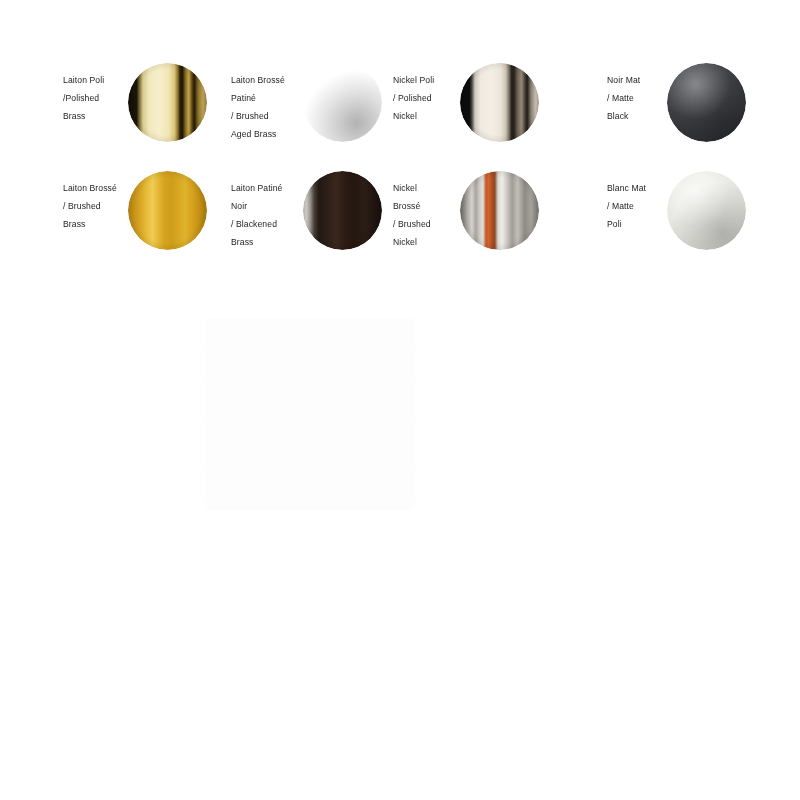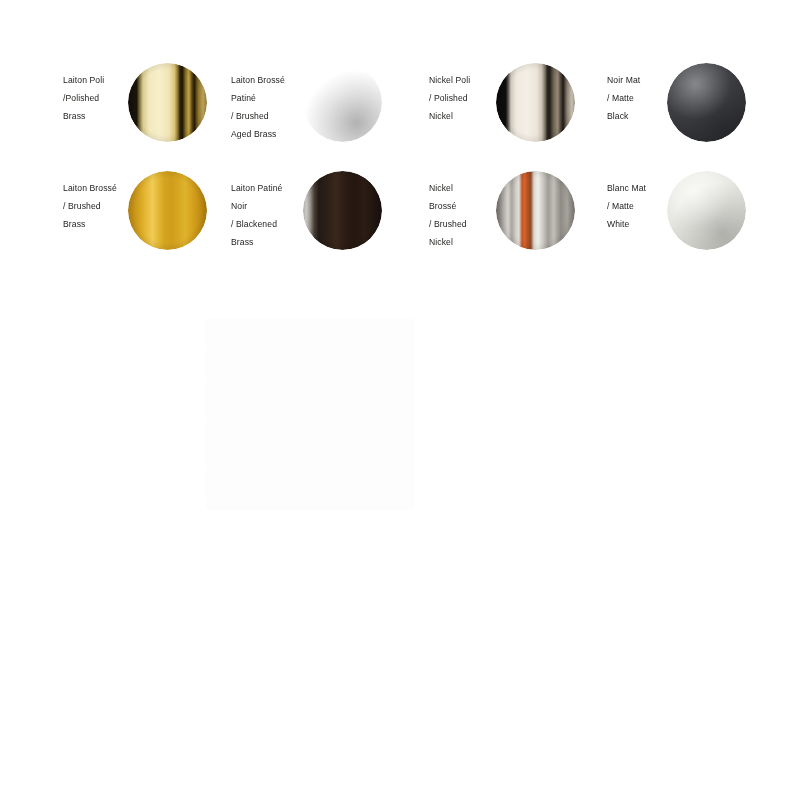--- a/index.html
+++ b/index.html
@@ -52,21 +52,21 @@
   .swatch-row.row-1 { top: 163px; }
 
   .swatch-cell {
     position: absolute;
     top: 0;
     width: 175px;
     height: 105px;
   }
   .swatch-cell.col-0 { left: 55px; }
   .swatch-cell.col-1 { left: 225px; }
-  .swatch-cell.col-2 { left: 423px; }
+  .swatch-cell.col-2 { left: 387px; }
   .swatch-cell.col-3 { left: 599px; }
 
   .swatch-label {
     position: absolute;
     left: 8px;
     top: 16px;
     width: 72px;
     font-size: 8.6px;
     line-height: 18px;
     color: #1d1d1b;
@@ -266,21 +266,21 @@
 Nickel</div>
         <div class="swatch-disc">
           <div class="disc-fill mat-brushed-nickel"></div>
           <div class="disc-shade shade-cyl"></div>
         </div>
       </div>
 
       <div class="swatch-cell col-3">
         <div class="swatch-label">Blanc Mat
 / Matte
-White</div>
+Poli</div>
         <div class="swatch-disc">
           <div class="disc-fill mat-matte-white"></div>
           <div class="disc-shade shade-soft"></div>
         </div>
       </div>
 
     </div>
 
   </div>
 </div>

